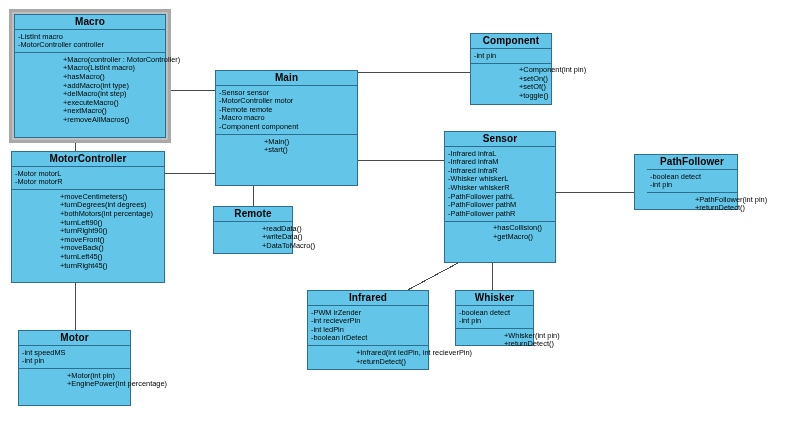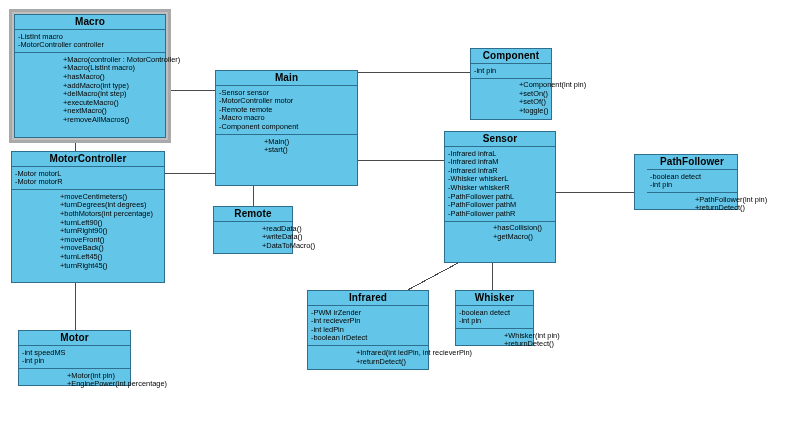--- a/index.html
+++ b/index.html
@@ -113,21 +113,21 @@
       <div class="row">+bothMotors(int percentage)</div>
       <div class="row">+turnLeft90()</div>
       <div class="row">+turnRight90()</div>
       <div class="row">+moveFront()</div>
       <div class="row">+moveBack()</div>
       <div class="row">+turnLeft45()</div>
       <div class="row">+turnRight45()</div>
     </div>
   </div>
 
-  <div class="uml" style="left:18px;top:330px;width:113px;height:56px;">
+  <div class="uml" style="left:18px;top:330px;width:113px;height:76px;">
     <div class="title">Motor</div>
     <div class="compartment">
       <div class="row">-int speedMS</div>
       <div class="row">-int pin</div>
     </div>
     <div class="compartment">
       <div class="row">+Motor(int pin)</div>
       <div class="row">+EnginePower(int percentage)</div>
     </div>
   </div>
@@ -149,21 +149,21 @@
 
   <div class="uml" style="left:213px;top:206px;width:80px;height:48px;">
     <div class="title">Remote</div>
     <div class="compartment">
       <div class="row">+readData()</div>
       <div class="row">+writeData()</div>
       <div class="row">+DataToMacro()</div>
     </div>
   </div>
 
-  <div class="uml" style="left:470px;top:48px;width:82px;height:72px;">
+  <div class="uml" style="left:470px;top:33px;width:82px;height:72px;">
     <div class="title">Component</div>
     <div class="compartment">
       <div class="row">-int pin</div>
     </div>
     <div class="compartment">
       <div class="row">+Component(int pin)</div>
       <div class="row">+setOn()</div>
       <div class="row">+setOf()</div>
       <div class="row">+toggle()</div>
     </div>

